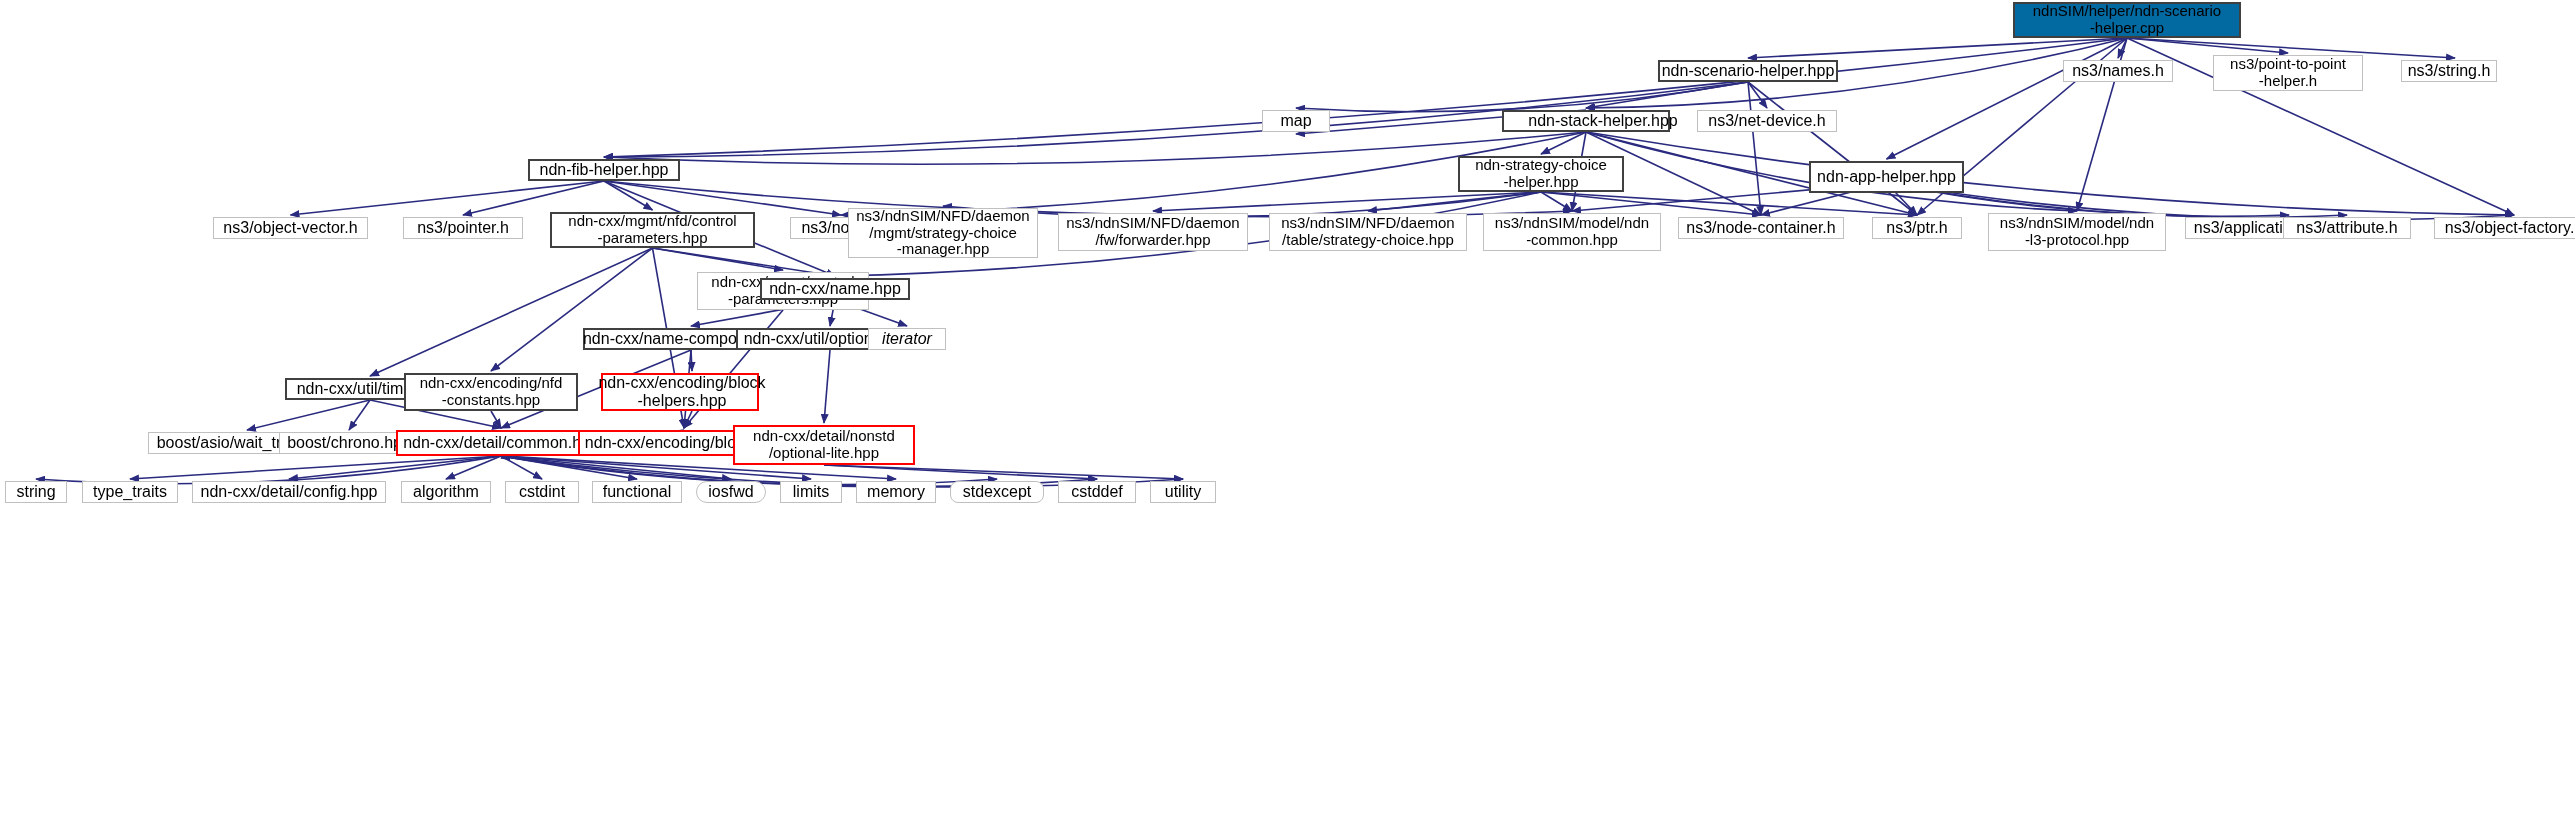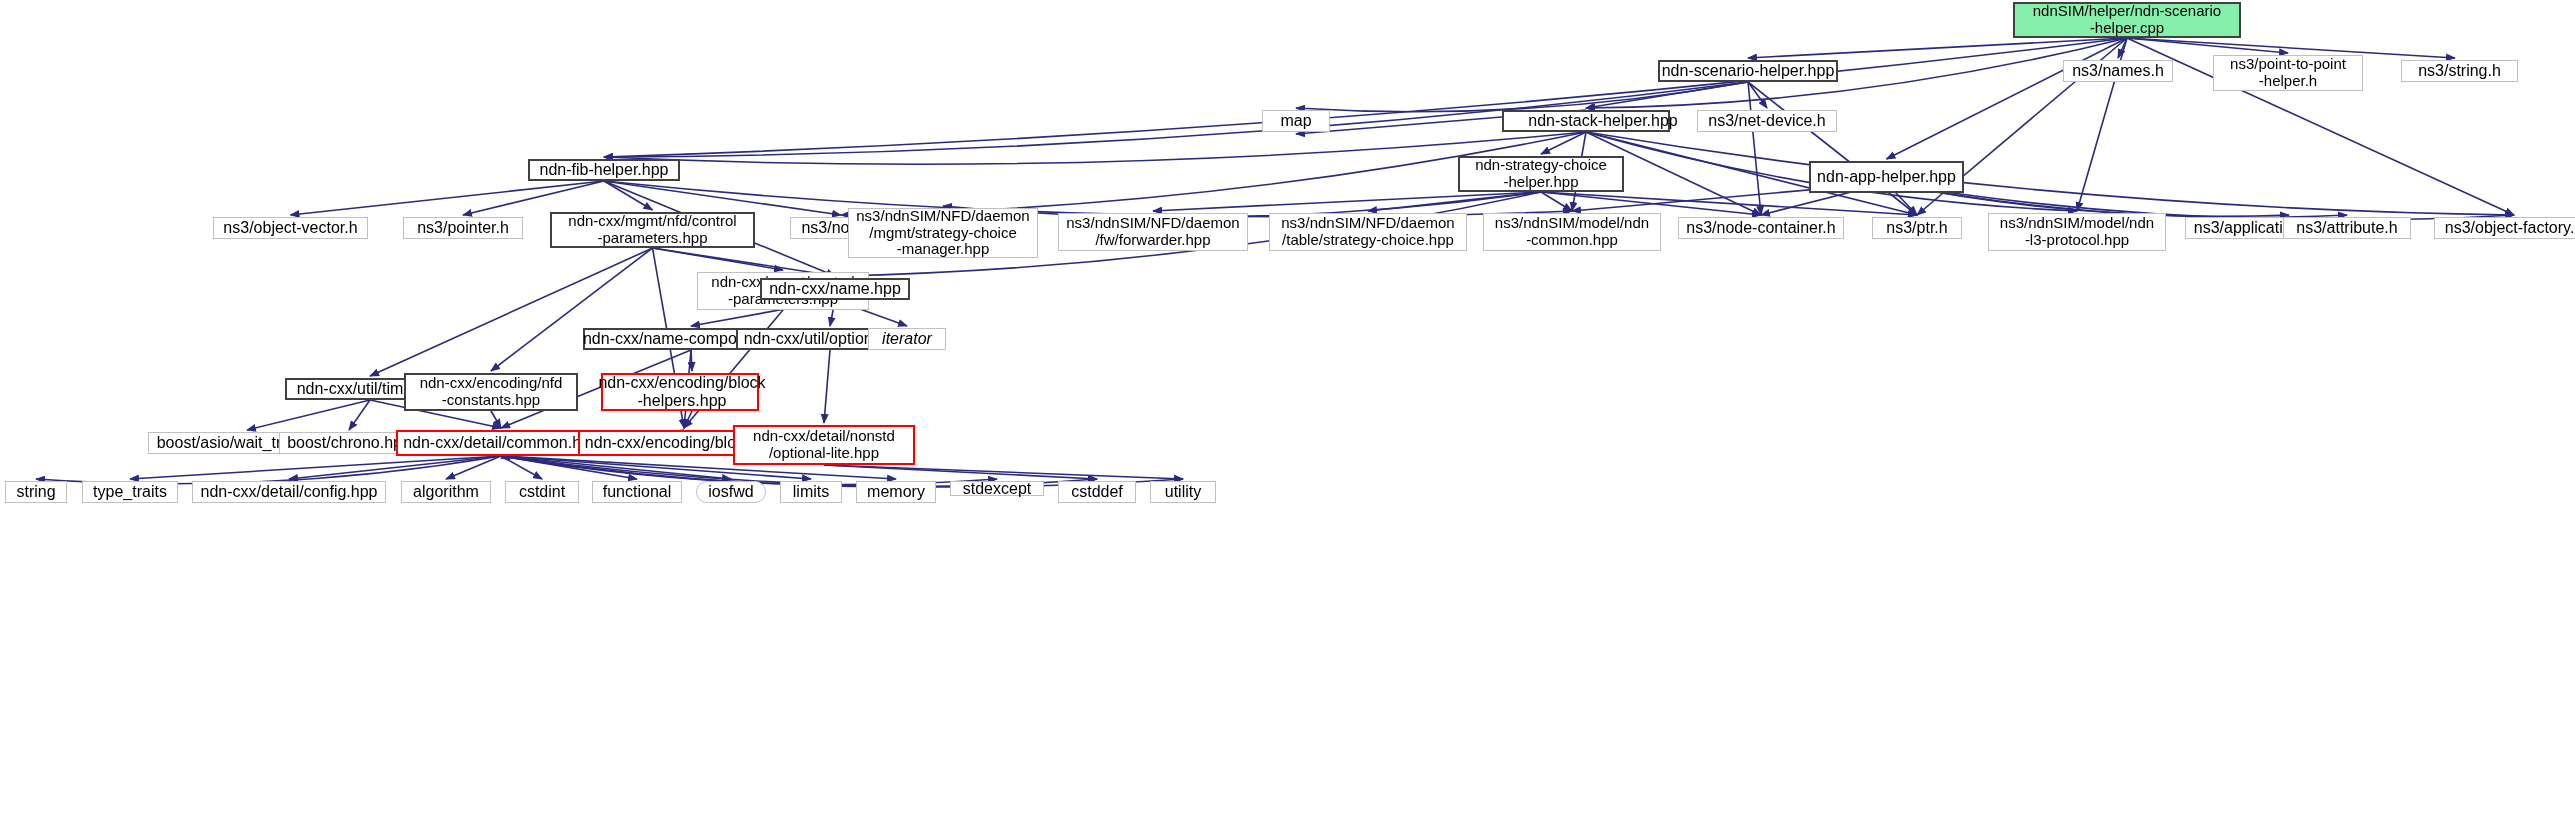--- a/index.html
+++ b/index.html
@@ -5,21 +5,21 @@
   html,body{margin:0;padding:0;background:#ffffff;}
   #canvas{position:relative;width:2575px;height:827px;background:#ffffff;
           font-family:"Liberation Sans","DejaVu Sans",sans-serif;overflow:hidden;}
   svg#edges{position:absolute;left:0;top:0;width:2575px;height:827px;pointer-events:none;}
   .node{position:absolute;box-sizing:border-box;display:flex;align-items:center;
         justify-content:center;text-align:center;background:#ffffff;
         border:1px solid #c0c0c0;color:#000000;font-size:16px;line-height:1.12;
         white-space:pre;padding:1px 6px;}
   .node.strong{border:2px solid #404040;}
   .node.red{border:2px solid #ff0000;}
-  .node.root{background:#86efac;border:2px solid #404040;}
+  .node.root{background:#0369a1;border:2px solid #404040;}
 </style>
 </head>
 <body>
 
 <div id="canvas">
   <svg id="edges" xmlns="http://www.w3.org/2000/svg">
     <defs>
       <marker id="arrow" markerWidth="10" markerHeight="8" refX="9" refY="4" orient="auto" markerUnits="userSpaceOnUse">
         <path d="M0,0 L10,4 L0,8 z" fill="#2a2a7f"></path>
       </marker>
@@ -104,21 +104,21 @@
         <path d="M824,465 Q1003.5,472 1183,479" marker-end="url(#arrow)" stroke="#2a2a7f"></path>
       </g>
   </svg>
   <div id="node-layer">
       <div class="node root" style="left: 2013px; top: 2px; width: 228px; height: 36px; font-size: 15px;">ndnSIM/helper/ndn-scenario
 -helper.cpp</div>
       <div class="node strong" style="left: 1658px; top: 60px; width: 180px; height: 22px;">ndn-scenario-helper.hpp</div>
       <div class="node" style="left: 2063px; top: 60px; width: 110px; height: 22px;">ns3/names.h</div>
       <div class="node" style="left: 2213px; top: 55px; width: 150px; height: 36px; font-size: 15px;">ns3/point-to-point
 -helper.h</div>
-      <div class="node" style="left: 2401px; top: 60px; width: 117px; height: 22px;">ns3/string.h</div>
+      <div class="node" style="left: 2401px; top: 60px; width: 96px; height: 22px;">ns3/string.h</div>
       <div class="node" style="left: 1262px; top: 110px; width: 68px; height: 22px;">map</div>
       <div class="node strong" style="left: 1502px; top: 110px; width: 168px; height: 22px; padding-left: 40px;">ndn-stack-helper.hpp</div>
       <div class="node" style="left: 1697px; top: 110px; width: 140px; height: 22px;">ns3/net-device.h</div>
       <div class="node strong" style="left: 1458px; top: 156px; width: 166px; height: 36px; font-size: 15px;">ndn-strategy-choice
 -helper.hpp</div>
       <div class="node strong" style="left: 1809px; top: 161px; width: 155px; height: 32px;">ndn-app-helper.hpp</div>
       <div class="node strong" style="left: 528px; top: 159px; width: 152px; height: 22px;">ndn-fib-helper.hpp</div>
       <div class="node" style="left: 213px; top: 217px; width: 155px; height: 22px;">ns3/object-vector.h</div>
       <div class="node" style="left: 403px; top: 217px; width: 120px; height: 22px;">ns3/pointer.h</div>
       <div class="node strong" style="left: 550px; top: 212px; width: 205px; height: 36px; font-size: 15px;">ndn-cxx/mgmt/nfd/control
@@ -159,17 +159,17 @@
 /optional-lite.hpp</div>
       <div class="node" style="left: 5px; top: 481px; width: 62px; height: 22px;">string</div>
       <div class="node" style="left: 82px; top: 481px; width: 96px; height: 22px;">type_traits</div>
       <div class="node" style="left: 192px; top: 481px; width: 194px; height: 22px;">ndn-cxx/detail/config.hpp</div>
       <div class="node" style="left: 401px; top: 481px; width: 90px; height: 22px;">algorithm</div>
       <div class="node" style="left: 505px; top: 481px; width: 74px; height: 22px;">cstdint</div>
       <div class="node" style="left: 592px; top: 481px; width: 90px; height: 22px;">functional</div>
       <div class="node" style="left: 696px; top: 481px; width: 70px; height: 22px; border-radius: 11px;">iosfwd</div>
       <div class="node" style="left: 780px; top: 481px; width: 62px; height: 22px;">limits</div>
       <div class="node" style="left: 856px; top: 481px; width: 80px; height: 22px;">memory</div>
-      <div class="node" style="left: 950px; top: 481px; width: 94px; height: 15px;">stdexcept</div>
+      <div class="node" style="left: 950px; top: 481px; width: 94px; height: 22px; border-radius: 8px;">stdexcept</div>
       <div class="node" style="left: 1058px; top: 481px; width: 78px; height: 22px;">cstddef</div>
       <div class="node" style="left: 1150px; top: 481px; width: 66px; height: 22px;">utility</div>
     </div>
 </div>
 
 </body></html>

